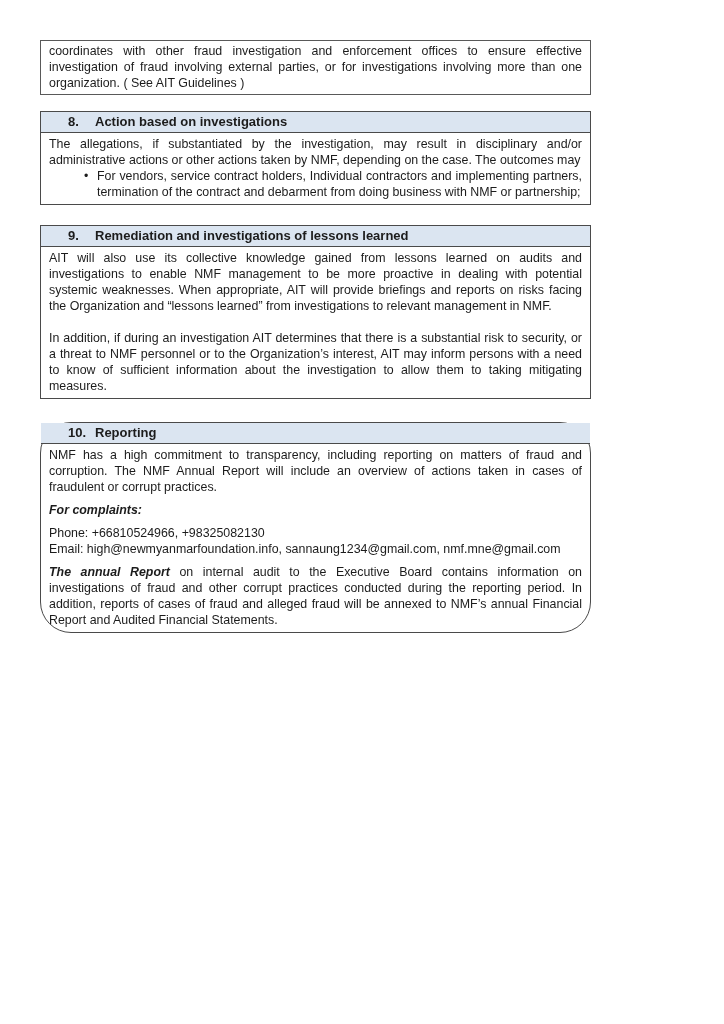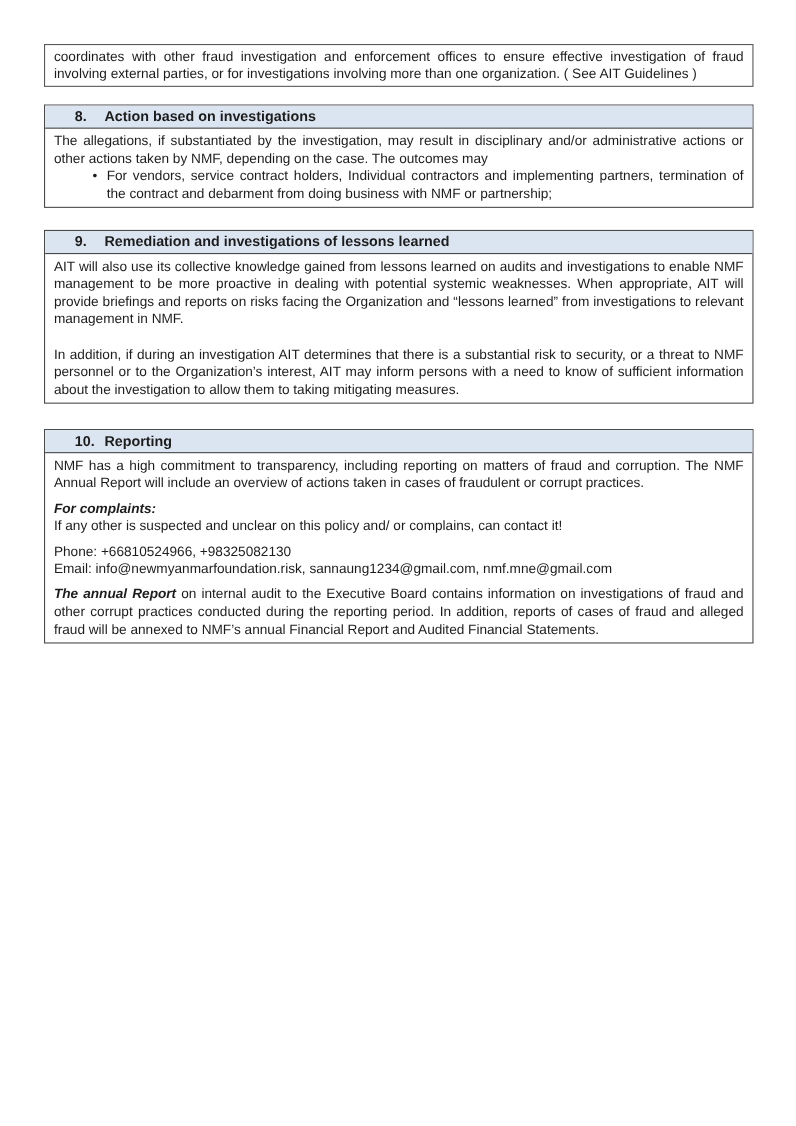--- a/index.html
+++ b/index.html
@@ -13,37 +13,37 @@
     height: 1024px;
     background: #ffffff;
     font-family: "Liberation Sans", sans-serif;
     color: #1c1c1c;
     overflow: hidden;
   }
   .content {
     position: absolute;
     left: 40px;
     top: 40px;
-    width: 645px;
+    width: 551px;
   }
   .doc-text {
     font-size: 12.4px;
     line-height: 16px;
     text-align: justify;
   }
   .intro-box {
     border: 1px solid #595959;
     padding: 2px 8px 3px 8px;
   }
   .section {
     border: 1px solid #4a4a4a;
   }
   .sec8 { margin-top: 16px; }
   .sec9 { margin-top: 20px; }
-  .sec10 { margin-top: 23px; }
+  .sec10 { margin-top: 23px; border-radius: 31px; }
   .section-header {
     display: flex;
     align-items: baseline;
     background: #dbe5f1;
     border-bottom: 1px solid #4a4a4a;
     font-weight: bold;
     font-size: 13px;
     line-height: 16px;
     padding: 2px 8px 2px 27px;
   }
@@ -116,23 +116,22 @@
 
     <div class="section sec10">
       <div class="section-header">
         <span class="section-number">10.</span>
         <span class="section-title">Reporting</span>
       </div>
       <div class="section-body doc-text">
         <p>NMF has a high commitment to transparency, including reporting on matters of fraud and corruption. The NMF Annual Report will include an overview of actions taken in cases of fraudulent or corrupt practices.</p>
         <div class="gap-sm"></div>
         <p class="bi">For complaints:</p>
-        <p>If any other is suspected and unclear on this policy and/ or complains, can contact it!</p>
         <div class="gap-sm"></div>
         <p>Phone: +66810524966, +98325082130</p>
-        <p>Email: info@newmyanmarfoundation.risk, sannaung1234@gmail.com, nmf.mne@gmail.com</p>
+        <p>Email: high@newmyanmarfoundation.info, sannaung1234@gmail.com, nmf.mne@gmail.com</p>
         <div class="gap-sm"></div>
         <p><span class="bi">The annual Report</span><span> on internal audit to the Executive Board contains information on investigations of fraud and other corrupt practices conducted during the reporting period. In addition, reports of cases of fraud and alleged fraud will be annexed to NMF’s annual Financial Report and Audited Financial Statements.</span></p>
       </div>
     </div>
 
   </div>
 </div>
 
 </body></html>

